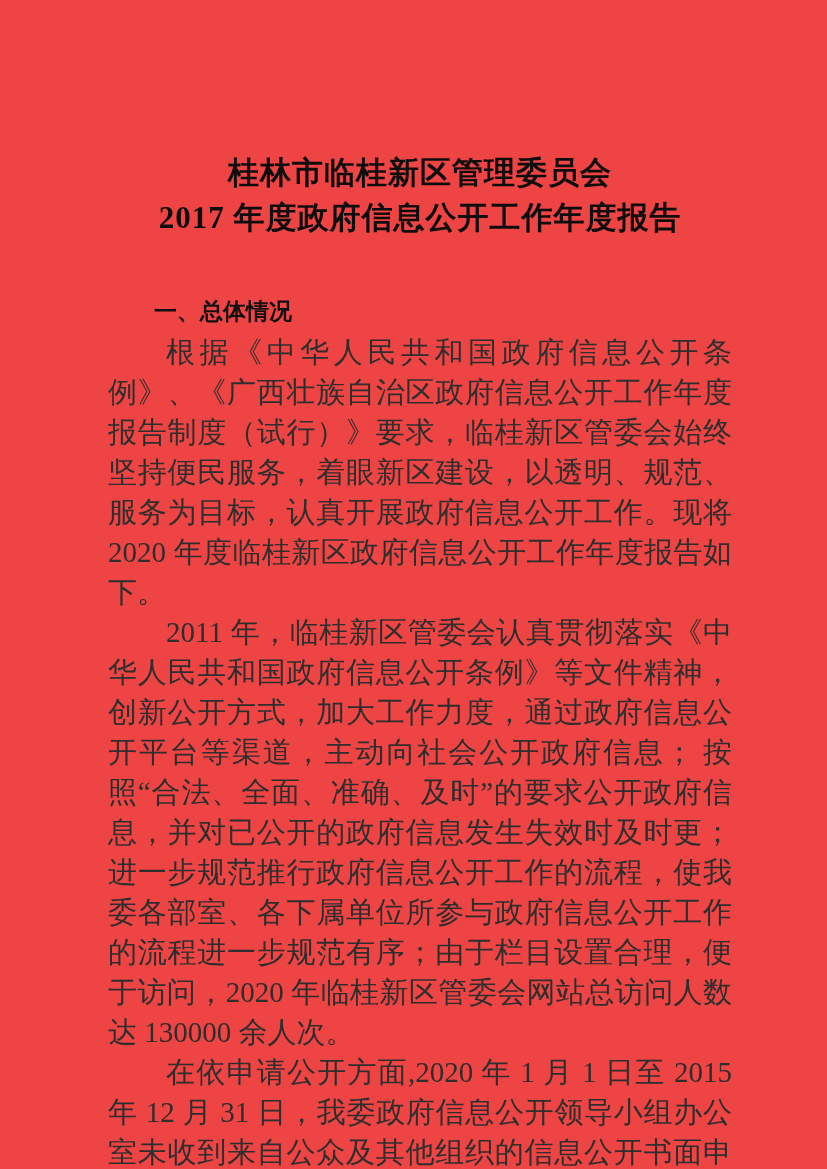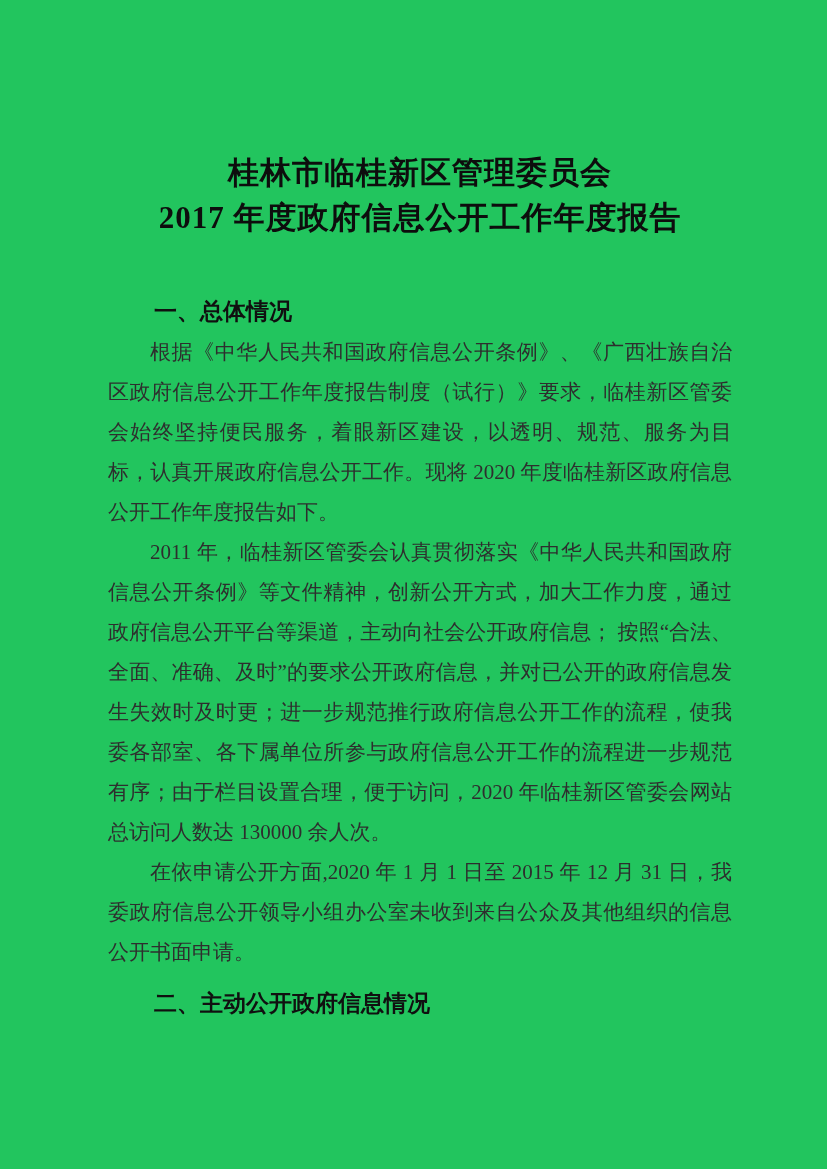--- a/index.html
+++ b/index.html
@@ -5,21 +5,21 @@
   html, body {
     margin: 0;
     padding: 0;
     background: #ffffff;
   }
   .page {
     position: relative;
     box-sizing: border-box;
     width: 827px;
     height: 1169px;
-    background: #22c55e;
+    background: #ef4444;
     padding: 150px 95px 0 108px;
     overflow: hidden;
     color: #222222;
   }
   .doc-title {
     margin: 0;
     text-align: center;
     font-family: "Liberation Serif", "DejaVu Serif", serif;
     font-weight: 700;
     font-size: 31px;
@@ -38,21 +38,21 @@
     line-height: 40px;
     text-indent: 2em;
     color: #101010;
   }
   .section-heading.second {
     margin-top: 12px;
   }
   .body-para {
     margin: 0;
     font-family: "Liberation Serif", "DejaVu Serif", serif;
-    font-size: 21px;
+    font-size: 29px;
     line-height: 40px;
     color: #2e2e2e;
     text-align: justify;
     text-justify: inter-ideograph;
     text-indent: 2em;
   }
 </style>
 </head>
 <body>
 

